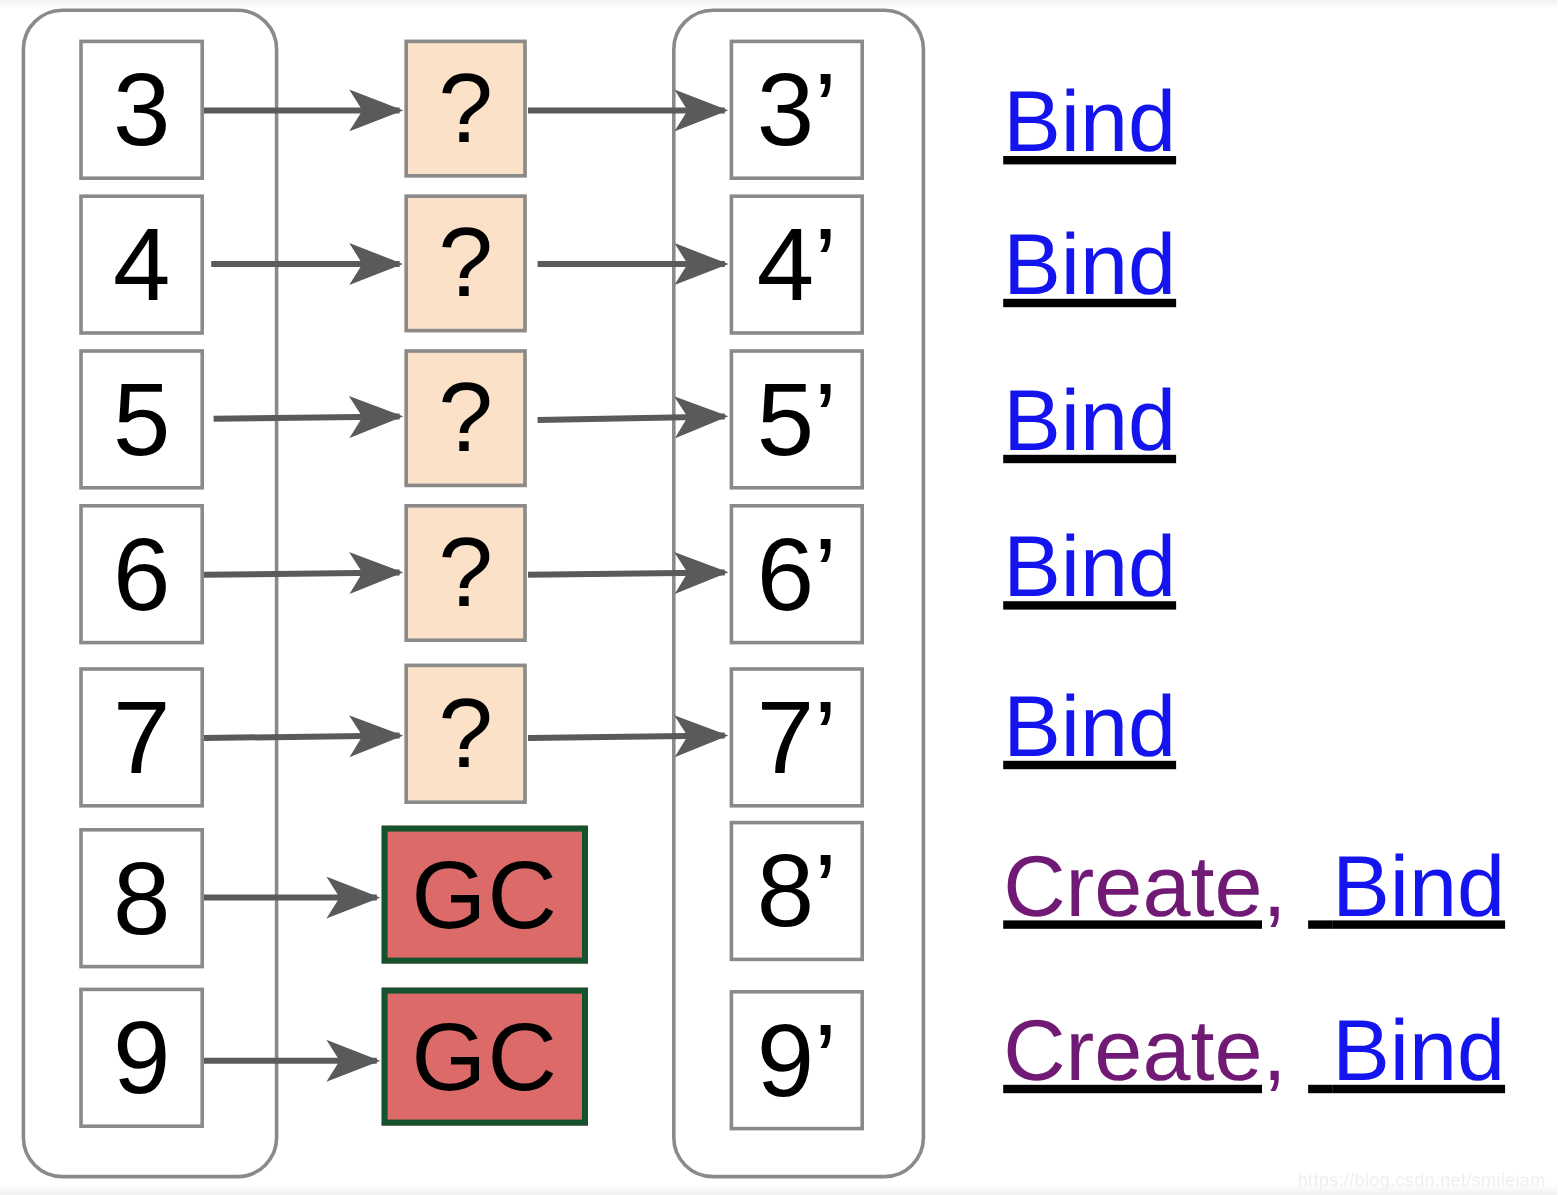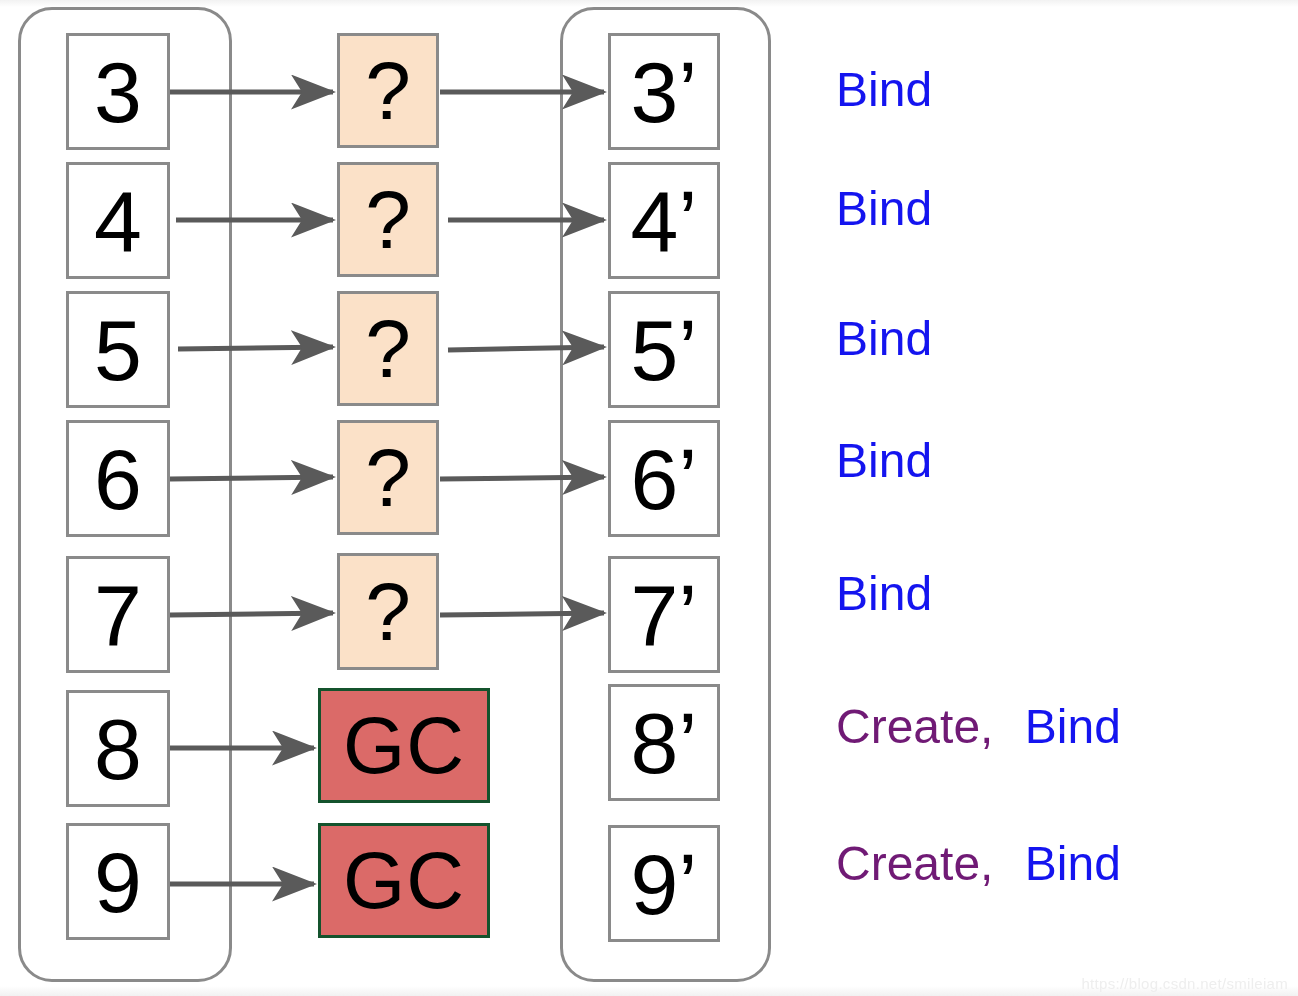--- a/index.html
+++ b/index.html
@@ -40,44 +40,45 @@
     border: 3px solid #8a8a8a;
     background: #ffffff;
     font-size: 86px;
   }
   .cell-q {
     border: 3px solid #8a8a8a;
     background: #fbe1c8;
     font-size: 82px;
   }
   .cell-gc {
-    border: 3px solid #14532d;
+    border: 5px solid #14532d;
     background: #db6a68;
     font-size: 80px;
     letter-spacing: 1px;
     align-items: center;
   }
 
   
   .arrow-svg {
     position: absolute;
     left: 0;
     top: 0;
     width: 1298px;
     height: 996px;
     pointer-events: none;
   }
 
   
   .label-row {
     position: absolute;
     font-family: "Liberation Sans", sans-serif;
-    font-size: 48px;
+    font-size: 72px;
     line-height: 1;
     white-space: nowrap;
+    text-decoration: underline;
   }
   .tok-create { color: #701a75; }
   .tok-bind   { color: #1414ef; }
 
   
   .watermark {
     position: absolute;
     right: 10px;
     bottom: 4px;
     font-family: "Liberation Sans", sans-serif;

